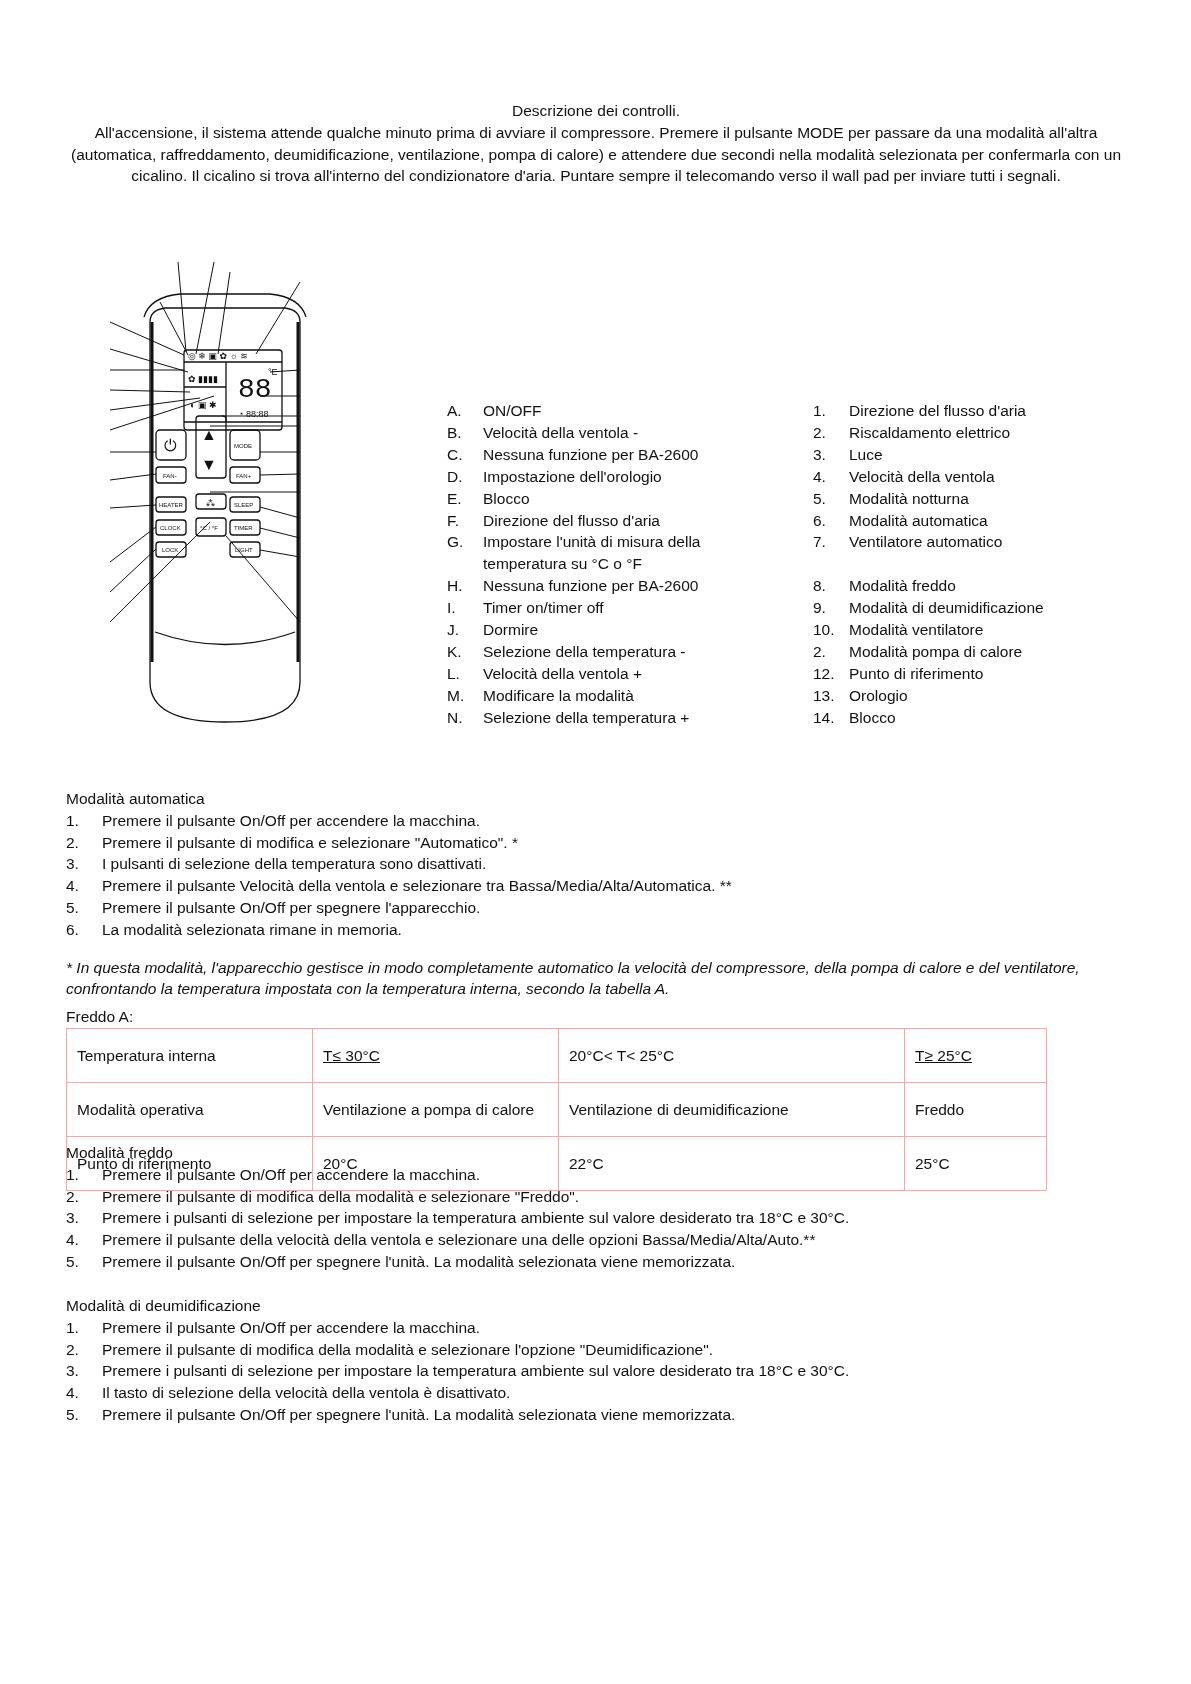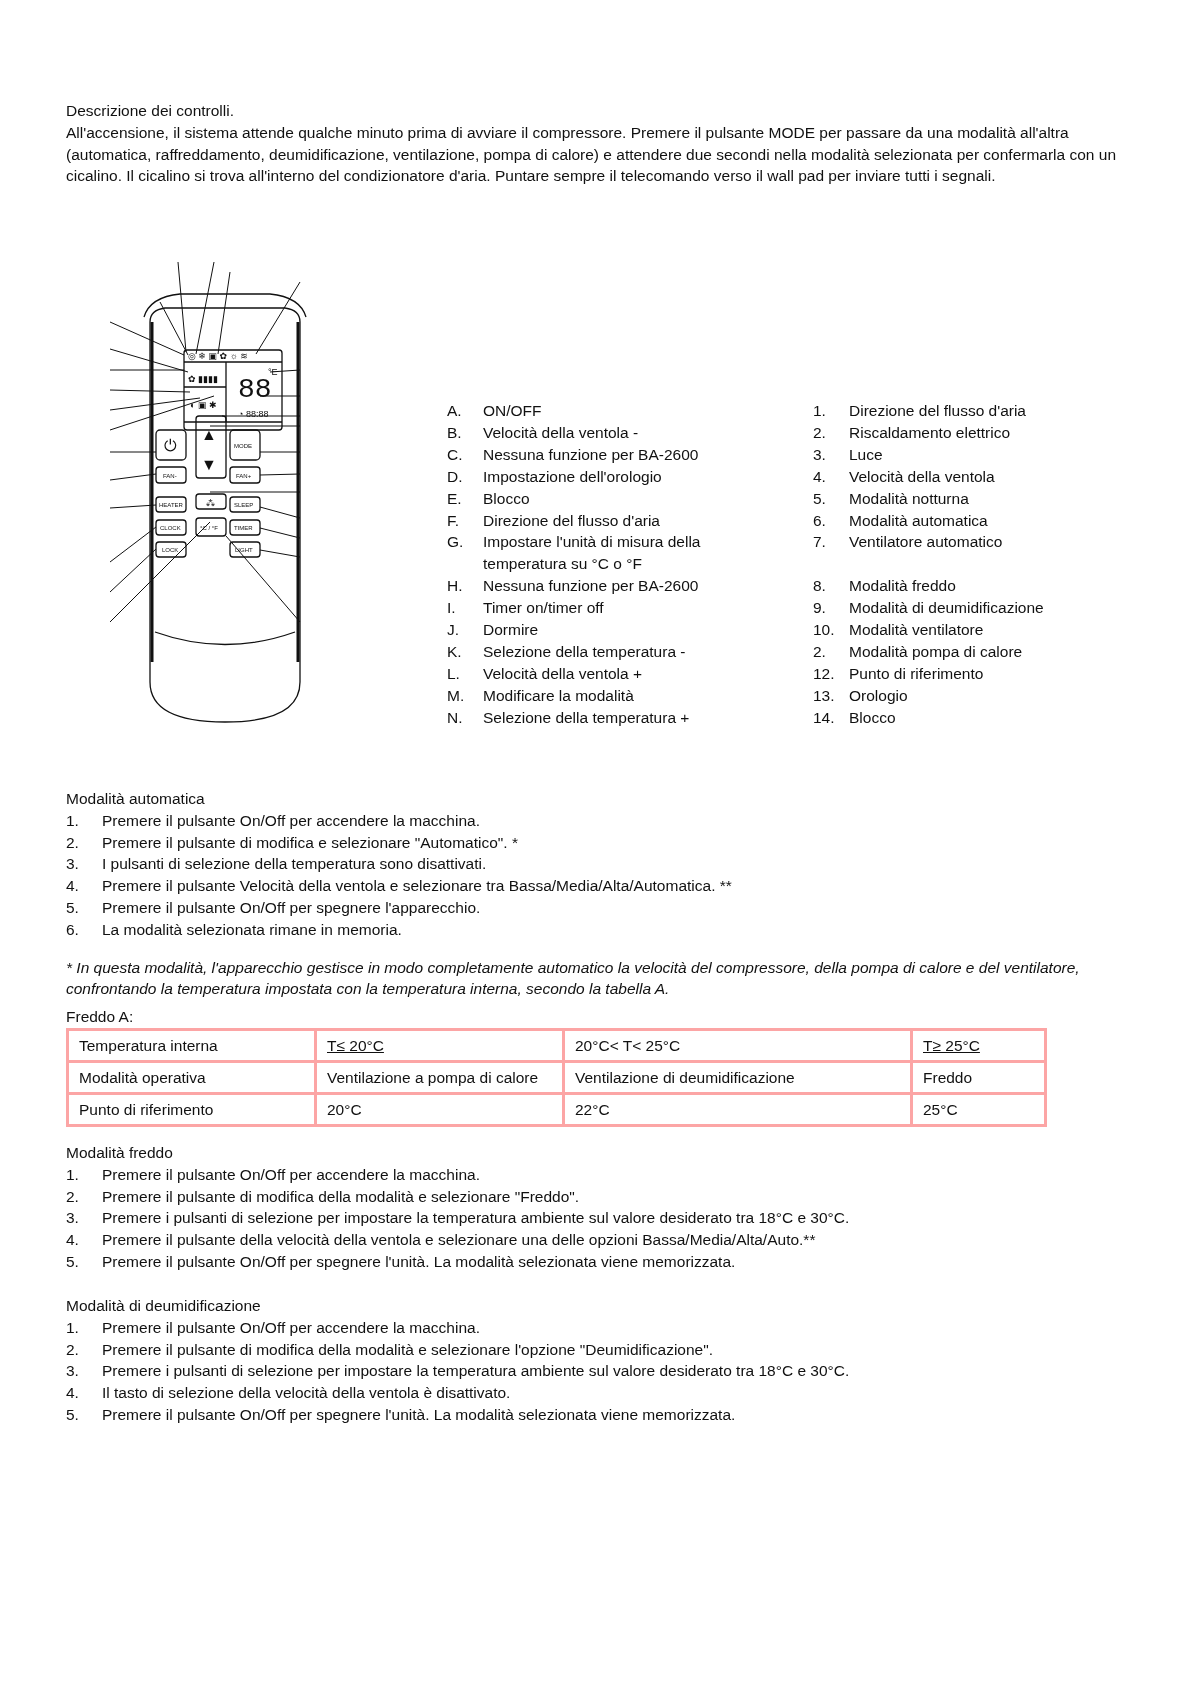--- a/index.html
+++ b/index.html
@@ -6,28 +6,28 @@
   body { width:1191px; height:1684px; position:relative; font-family:"Liberation Sans", sans-serif; color:#111; font-size:15.5px; line-height:21.8px; }
   .block { position:absolute; left:66px; width:1060px; }
   p { margin:0; }
   ol { margin:0; padding:0; list-style:none; }
   ol li { display:flex; }
   ol li .n { width:36px; flex:none; }
   .legend { position:absolute; font-size:15.5px; line-height:21.9px; }
   .legend li .n { width:36px; }
   .gap { height:21.9px; }
   table { border-collapse:collapse; width:981px; font-size:15.5px; line-height:21px; }
-  td { border:3px solid #fca5a5; padding:4px 10px; vertical-align:top; }
+  td { border:1px solid #fca5a5; padding:16px 10px; vertical-align:top; }
   .it { font-style:italic;margin-top:16px; }
   .u { text-decoration:underline; }
 </style>
 </head>
 <body>
 
-<div class="block" style="top:100px;">
+<div class="block" style="top:100px;text-align:center;">
   <p>Descrizione dei controlli.</p>
   <p>All'accensione, il sistema attende qualche minuto prima di avviare il compressore. Premere il pulsante MODE per passare da una modalità all'altra (automatica, raffreddamento, deumidificazione, ventilazione, pompa di calore) e attendere due secondi nella modalità selezionata per confermarla con un cicalino. Il cicalino si trova all'interno del condizionatore d'aria. Puntare sempre il telecomando verso il wall pad per inviare tutti i segnali.</p>
 </div>
 
 <svg style="position:absolute;left:110px;top:262px;" width="220" height="480" viewBox="0 0 220 480" fill="none" stroke="#111" stroke-width="1.3" font-family="Liberation Sans, sans-serif">
 
   <path d="M40 60 Q40 48 55 46 L175 46 Q190 48 190 60 L190 420 Q190 460 115 460 Q40 460 40 420 Z"></path>
   <path d="M34 55 Q40 35 70 32 L160 32 Q190 35 196 55"></path>
   <line x1="42" y1="60" x2="42" y2="400" stroke-width="3"></line>
   <line x1="188" y1="60" x2="188" y2="400" stroke-width="3"></line>
@@ -254,21 +254,21 @@
   </ol>
   <p class="it">* In questa modalità, l'apparecchio gestisce in modo completamente automatico la velocità del compressore, della pompa di calore e del ventilatore, confrontando la temperatura impostata con la temperatura interna, secondo la tabella A.</p>
 </div>
 
 <div class="block" style="top:1006px;">
   <p>Freddo A:</p>
   <table>
     <tbody>
         <tr>
       <td style="width:225px">Temperatura interna</td>
-      <td style="width:225px" class="u">T≤ 20°C</td>
+      <td style="width:225px" class="u">T≤ 30°C</td>
       <td style="width:325px">20°C&lt; T&lt; 25°C</td>
       <td class="u">T≥ 25°C</td>
     </tr>
     <tr>
       <td>Modalità operativa</td>
           <td>Ventilazione a pompa di calore</td>
           <td>Ventilazione di deumidificazione</td>
           <td>Freddo</td>
     </tr>
     <tr>

